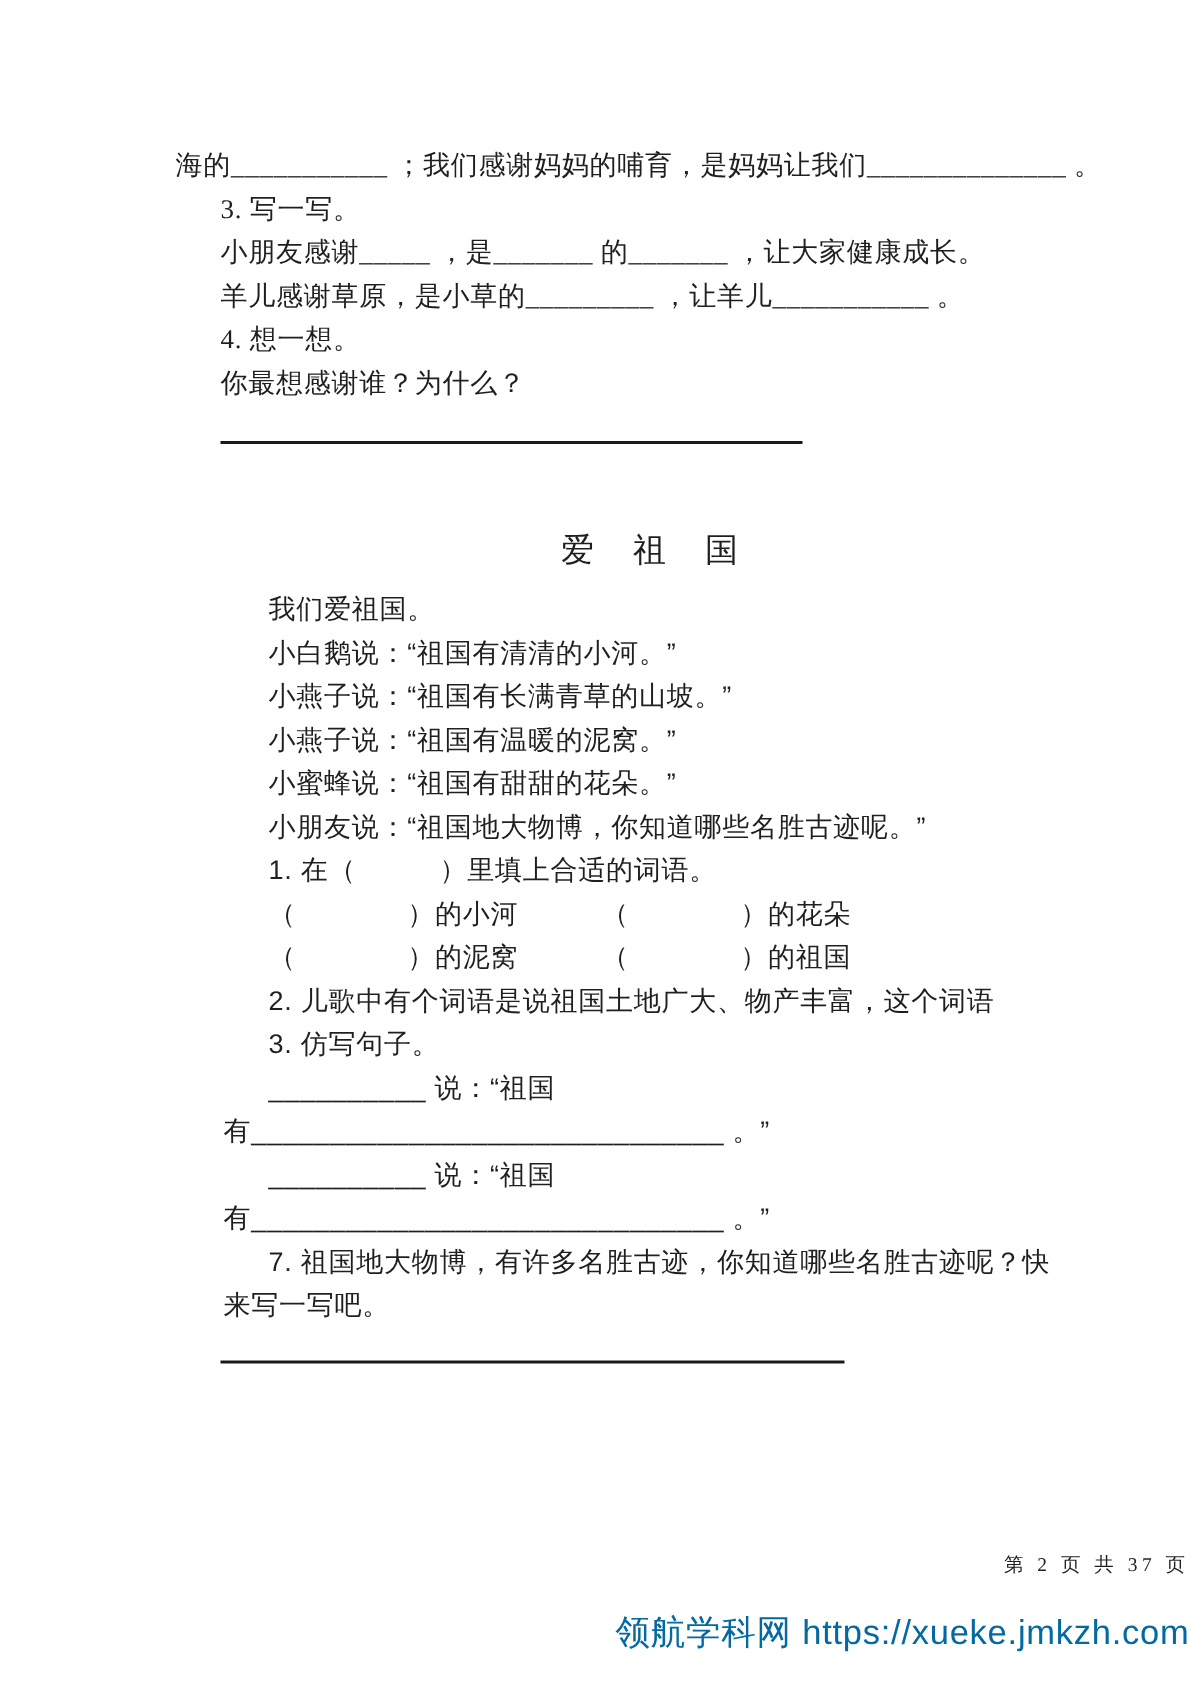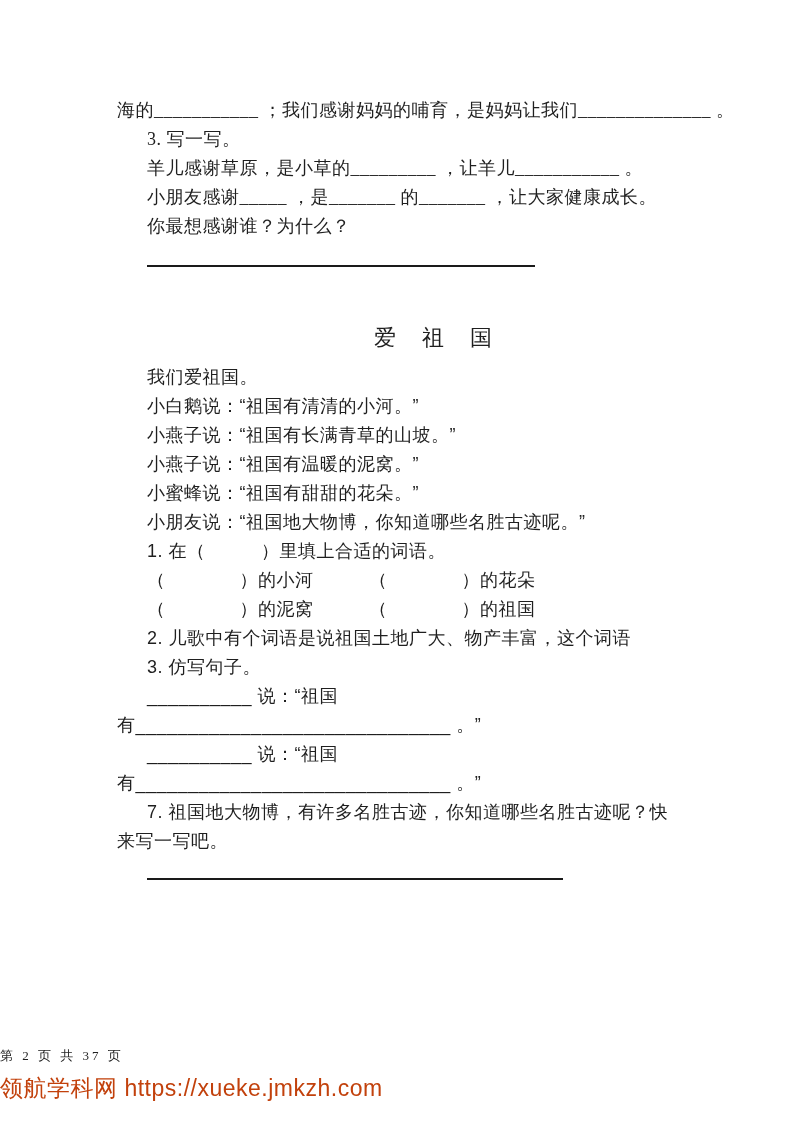--- a/index.html
+++ b/index.html
@@ -17,21 +17,21 @@
     box-sizing: border-box;
   }
   .line {
     margin: 0;
     font-size: 18px;
     line-height: 29px;
     white-space: nowrap;
     letter-spacing: 0.5px;
   }
   .serif  { font-family: "Liberation Serif", "DejaVu Serif", serif; }
-  .sans   { font-family: "Liberation Sans", "DejaVu Sans", sans-serif; }
+  .sans   { font-family: "Liberation Sans", "DejaVu Sans", sans-serif; margin-left: 32px; }
   .indent { padding-left: 30px; }
   .answer-line {
     height: 0;
     border-top: 2px solid #1a1a1a;
     margin-left: 30px;
   }
   .answer-line.first  { width: 388px; margin-top: 24px; }
   .answer-line.second { width: 416px; margin-top: 22px; }
   .passage-title {
     margin: 54px 0 8px 0;
@@ -39,49 +39,50 @@
     font-size: 22px;
     font-weight: normal;
     line-height: 34px;
     letter-spacing: 2px;
   }
   .footer {
     position: absolute;
     left: 0;
     bottom: 18px;
     width: 100%;
-    text-align: left;
+    text-align: right;
   }
   .page-indicator {
     font-family: "Liberation Serif", "DejaVu Serif", serif;
     font-size: 13px;
     letter-spacing: 3px;
     color: #1f1f1f;
     line-height: 18px;
     margin: 0;
   }
   .watermark {
     font-family: "Liberation Sans", "DejaVu Sans", sans-serif;
     font-size: 23px;
-    color: #c2410c;
+    color: #0369a1;
     line-height: 32px;
-    margin: 7px 0 0 0;
+    margin: 20px 0 0 0;
     letter-spacing: 0.5px;
   }
 </style>
 </head>
 <body>
 
 <div class="page">
   <div class="content">
 
     <p class="line serif">海的___________ ；我们感谢妈妈的哺育，是妈妈让我们______________ 。</p>
     <p class="line serif indent">3. 写一写。</p>
+    <p class="line serif indent">小朋友感谢_____ ，是_______ 的_______ ，让大家健康成长。</p>
     <p class="line serif indent">羊儿感谢草原，是小草的_________ ，让羊儿___________ 。</p>
-    <p class="line serif indent">小朋友感谢_____ ，是_______ 的_______ ，让大家健康成长。</p>
+    <p class="line serif indent">4. 想一想。</p>
     <p class="line serif indent">你最想感谢谁？为什么？</p>
 
     <div class="answer-line first"></div>
 
     <h2 class="passage-title sans">爱　祖　国</h2>
 
     <p class="line sans indent">我们爱祖国。</p>
     <p class="line sans indent">小白鹅说：“祖国有清清的小河。”</p>
     <p class="line sans indent">小燕子说：“祖国有长满青草的山坡。”</p>
     <p class="line sans indent">小燕子说：“祖国有温暖的泥窝。”</p>

